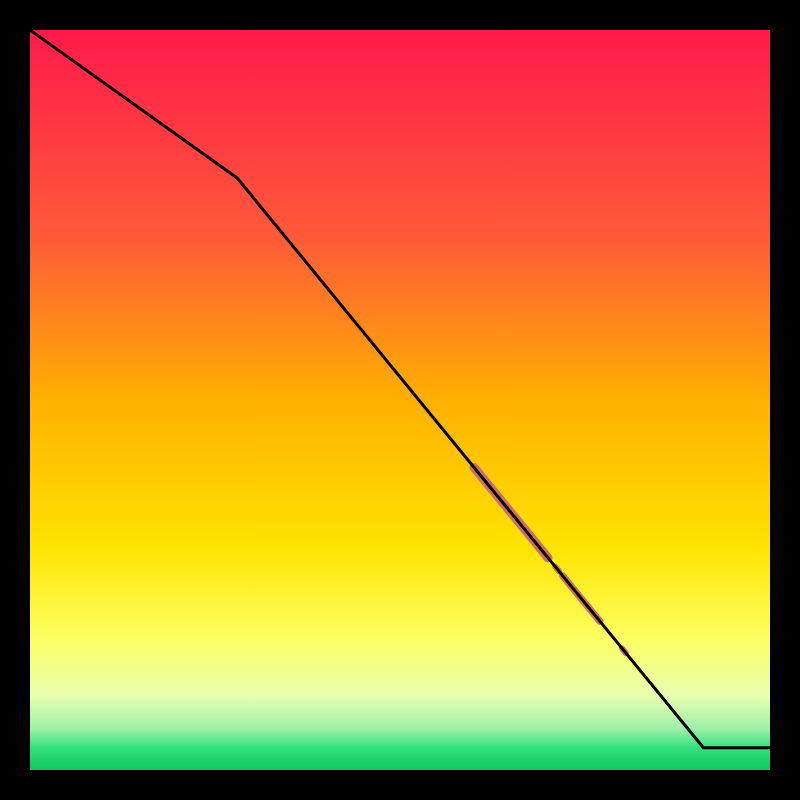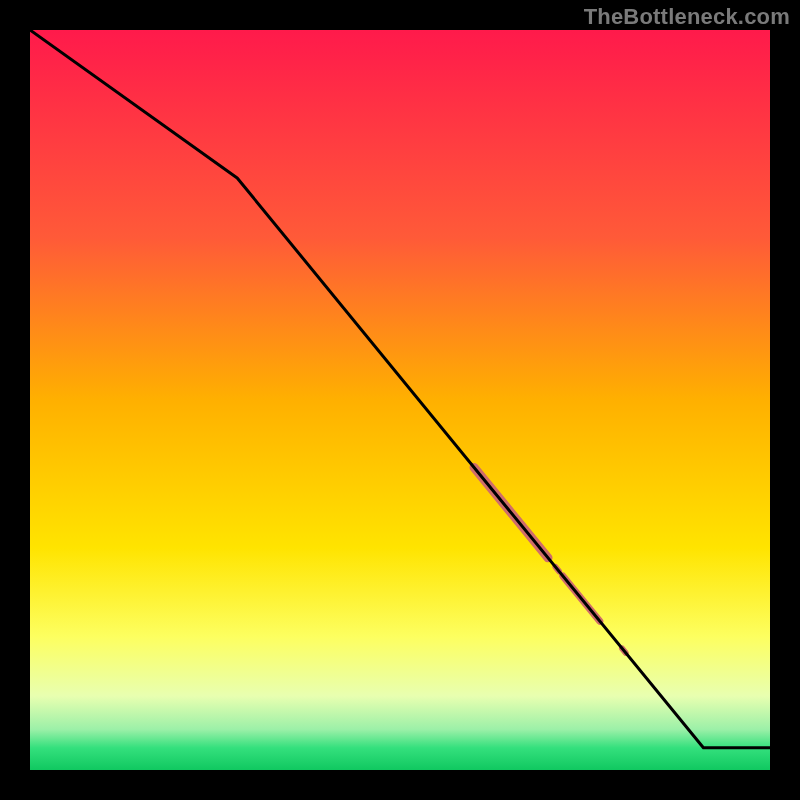--- a/index.html
+++ b/index.html
@@ -42,21 +42,20 @@
   svg.overlay {
     position: absolute;
     inset: 0;
   }
 </style>
 </head>
 <body>
 
 <div class="stage">
 
-  <div class="attribution">TheBottleneck.com</div>
 
   <div class="plot">
 
     <svg class="gradient" viewBox="0 0 740 740" preserveAspectRatio="none">
       <defs>
         <linearGradient id="heat" x1="0" y1="0" x2="0" y2="1">
             <stop offset="0.00%" stop-color="#ff1a4b"></stop>
             <stop offset="28.00%" stop-color="#ff5a38"></stop>
             <stop offset="50.00%" stop-color="#ffb000"></stop>
             <stop offset="70.00%" stop-color="#ffe400"></stop>

